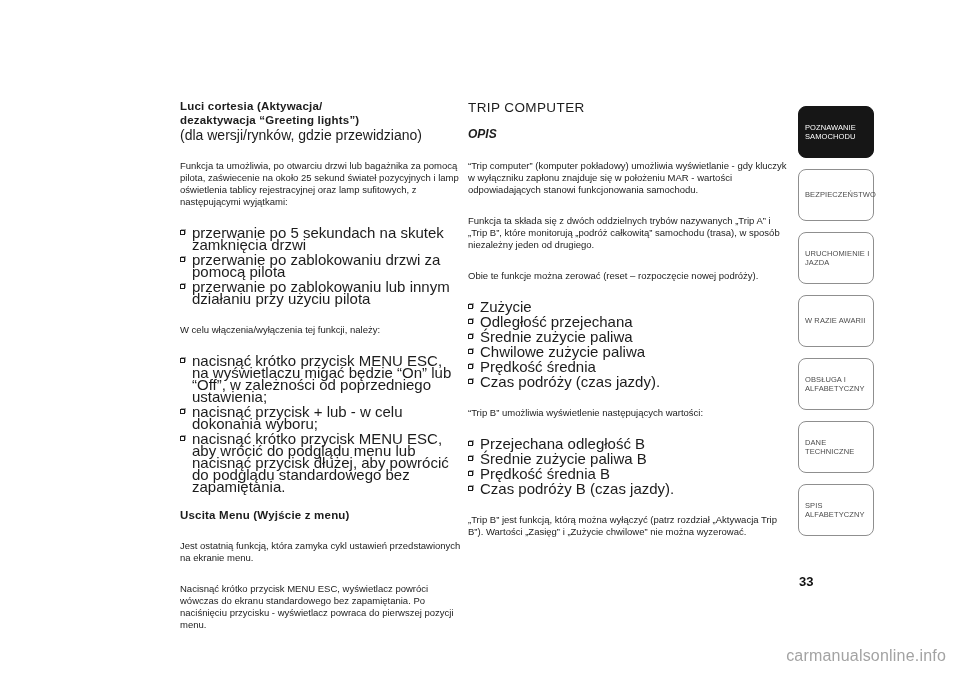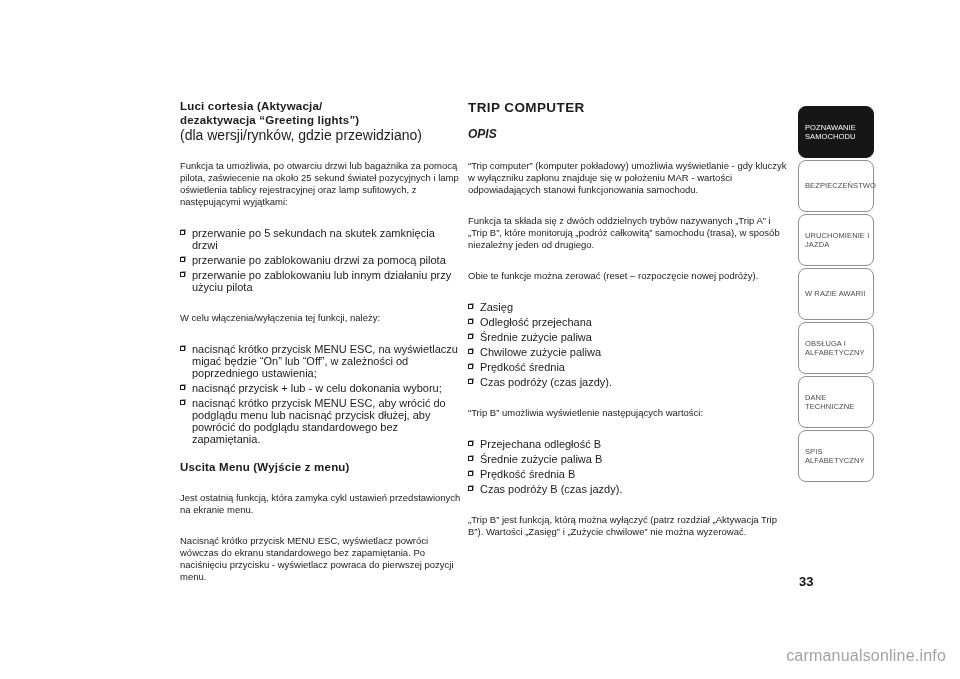--- a/index.html
+++ b/index.html
@@ -16,34 +16,34 @@
   .col-right { left:468px; width:324px; }
 
   .h-section {
     font-size:11.5px; font-weight:bold; line-height:13.5px;
     white-space:pre-line; margin-bottom:2px; letter-spacing:.2px;
   }
   .note { font-size:14px; line-height:12px; margin-bottom:9px; }
   .para { font-size:9.5px; line-height:12px; margin:19px 0; }
   .bullet {
     position:relative; padding-left:12px;
-    font-size:11px; line-height:12px; margin:3px 0;
+    font-size:15px; line-height:12px; margin:3px 0;
   }
   .sq {
     position:absolute; left:0; top:2.5px; width:5px; height:5px;
     border:1px solid #1c1c1c; background:#fff;
     box-shadow:1px -1px 0 rgba(0,0,0,.35);
   }
   .h-sub { font-size:11.5px; font-weight:bold; margin:16px 0 6px; letter-spacing:.2px; }
-  .title { font-size:13.5px; font-weight:bold; letter-spacing:.4px; margin-bottom:12px; }
+  .title { font-size:13.5px; font-weight:normal; letter-spacing:.4px; margin-bottom:12px; }
   .subtitle { font-size:12px; font-weight:bold; margin-bottom:7px;font-style:italic; }
 
   .sidebar { position:absolute; left:798px; top:106px; width:76px; }
   .tab {
-    height:52px; margin-bottom:2px;
+    height:52px; margin-bottom:11px;
     border:1px solid #8f8f8f; border-radius:8px;
     display:flex; align-items:center;
     padding:2px 3px 2px 6px; background:#fff; cursor:pointer;
   }
   .tab-label {
     font-size:7.5px; line-height:9.5px; color:#4c4c4c;
     white-space:pre-line; letter-spacing:.1px;
   }
   .tab.active { background:#161616; border-color:#161616; }
   .tab.active .tab-label { color:#ffffff; }
@@ -104,21 +104,21 @@
   <section class="col col-right">
     <h1 class="title">TRIP COMPUTER</h1>
     <h2 class="subtitle">OPIS</h2>
 
     <p class="para">“Trip computer” (komputer pokładowy) umożliwia wyświetlanie - gdy kluczyk w wyłączniku zapłonu znajduje się w położeniu MAR - wartości odpowiadających stanowi funkcjonowania samochodu.</p>
     <p class="para">Funkcja ta składa się z dwóch oddzielnych trybów nazywanych „Trip A” i „Trip B”, które monitorują „podróż całkowitą” samochodu (trasa), w sposób niezależny jeden od drugiego.</p>
     <p class="para">Obie te funkcje można zerować (reset – rozpoczęcie nowej podróży).</p>
 
     <div class="bullet">
       <span class="sq"></span>
-      <span>Zasięg</span>
+      <span>Zużycie</span>
     </div>
     <div class="bullet">
       <span class="sq"></span>
       <span>Odległość przejechana</span>
     </div>
     <div class="bullet">
       <span class="sq"></span>
       <span>Średnie zużycie paliwa</span>
     </div>
     <div class="bullet">

